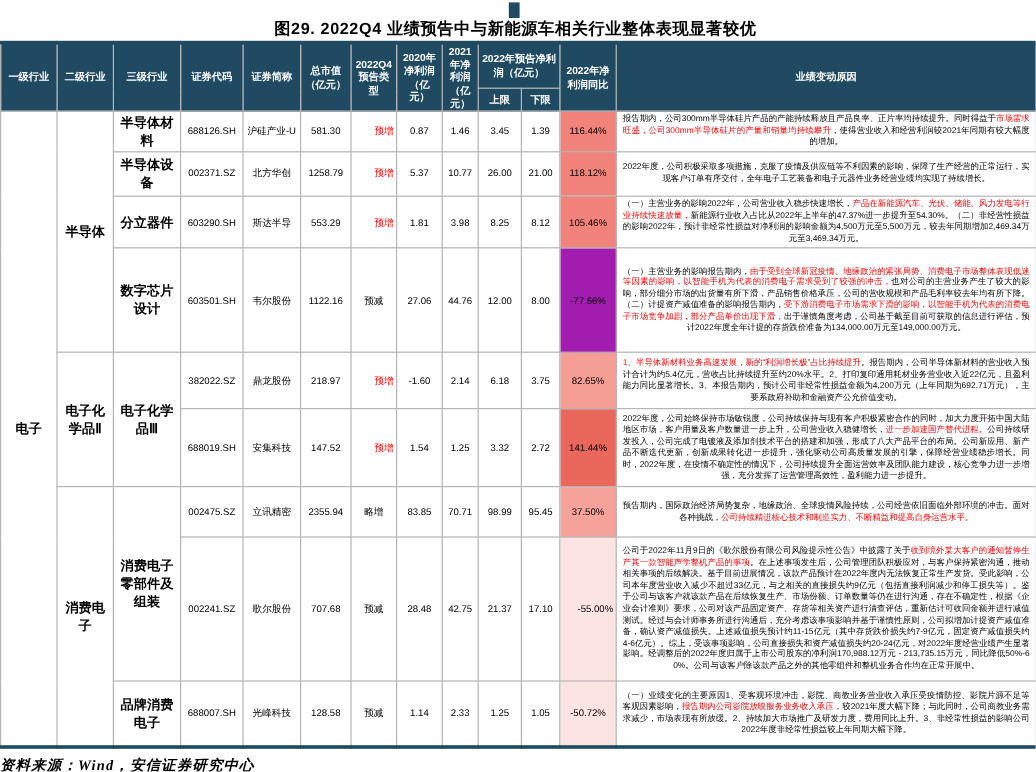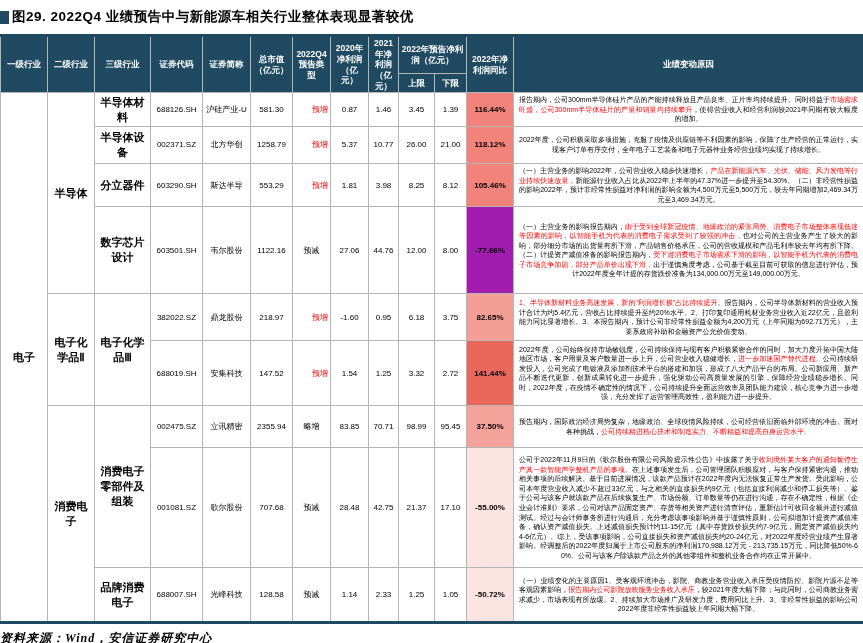--- a/index.html
+++ b/index.html
@@ -1,29 +1,29 @@
 <!DOCTYPE html>
 <html><head>
 <meta charset="utf-8">
 <style>
   * { box-sizing: border-box; margin: 0; padding: 0; }
   html,body { width:863px; height:643px; background:#fff; overflow:hidden;
     font-family:"Liberation Sans", sans-serif; color:#000; }
-  .title-bar { display:flex; align-items:center; height:34px; padding:2px 4px 2px 0; }
+  .title-bar { display:flex; align-items:center; height:34px; padding:2px 4px 2px 0;flex-direction:column; }
   .title-square { width:9px; height:13px; background:#1f4a61; margin-right:3px; flex:0 0 auto; }
   .title-text { font-size:13.5px; font-weight:bold; letter-spacing:.5px; }
   table { width:863px; table-layout:fixed; border-collapse:collapse;
     border-top:3px solid #1f4a61; border-bottom:3px solid #1f4a61; }
   th,td { border:1px solid #b5b5b5; vertical-align:middle; text-align:center;
     padding:1px 2px; word-break:break-all; }
   thead th { background:#1f4a61; color:#fff; font-size:8.5px; font-weight:bold; line-height:1.25; }
   .lvl { font-size:11px; font-weight:bold; background:#fff; }
   .num, .txt { font-size:8px; }
   .red { color:#f00;text-align:right; }
-  .yoy { font-size:8px; font-weight:bold; }
+  .yoy { font-size:8px; font-weight:normal; }
   .reason { font-size:7px; line-height:9.6px; text-align:justify; text-align-last:center;
     padding:2px 5px; }
   .reason .red { color:#f00; }
   .source-line { margin-top:6px; padding-left:0px; font-size:12px; font-style:italic;
     font-family:"Liberation Serif", serif; font-weight:bold; letter-spacing:1px; }
 </style>
 </head>
 <body>
 
 <div class="title-bar">
@@ -123,21 +123,21 @@
         <td class="reason"><span>（一）主营业务的影响报告期内，</span><span class="red">由于受到全球新冠疫情、地缘政治的紧张局势、消费电子市场整体表现低迷等因素的影响，以智能手机为代表的消费电子需求受到了较强的冲击，</span><span>也对公司的主营业务产生了较大的影响，部分细分市场的出货量有所下滑，产品销售价格承压，公司的营收规模和产品毛利率较去年均有所下降。（二）计提资产减值准备的影响报告期内，</span><span class="red">受下游消费电子市场需求下滑的影响，以智能手机为代表的消费电子市场竞争加剧，部分产品单价出现下滑，</span><span>出于谨慎角度考虑，公司基于截至目前可获取的信息进行评估，预计2022年度全年计提的存货跌价准备为134,000.00万元至149,000.00万元。</span></td>
       </tr>
       <tr style="height: 47px;">
         <td class="lvl" rowspan="2">电子化学品Ⅱ</td>
         <td class="lvl" rowspan="2">电子化学品Ⅲ</td>
         <td class="txt">382022.SZ</td>
         <td class="txt">鼎龙股份</td>
         <td class="num">218.97</td>
         <td class="txt red">预增</td>
         <td class="num">-1.60</td>
-        <td class="num">0.95</td>
+        <td class="num">2.14</td>
         <td class="num">6.18</td>
         <td class="num">3.75</td>
         <td class="yoy" style="background: rgb(244, 158, 149);">82.65%</td>
         <td class="reason"><span class="red">1、半导体新材料业务高速发展，新的“利润增长极”占比持续提升</span><span>。报告期内，公司半导体新材料的营业收入预计合计为约5.4亿元，营收占比持续提升至约20%水平。2、打印复印通用耗材业务营业收入近22亿元，且盈利能力同比显著增长。3、本报告期内，预计公司非经常性损益金额为4,200万元（上年同期为692.71万元），主要系政府补助和金融资产公允价值变动。</span></td>
       </tr>
       <tr style="height: 65px;">
         <td class="txt">688019.SH</td>
         <td class="txt">安集科技</td>
         <td class="num">147.52</td>
         <td class="txt red">预增</td>
@@ -156,29 +156,29 @@
         <td class="num">2355.94</td>
         <td class="txt">略增</td>
         <td class="num">83.85</td>
         <td class="num">70.71</td>
         <td class="num">98.99</td>
         <td class="num">95.45</td>
         <td class="yoy" style="background: rgb(244, 162, 154);">37.50%</td>
         <td class="reason"><span>预告期内，国际政治经济局势复杂，地缘政治、全球疫情风险持续，公司经营依旧面临外部环境的冲击。面对各种挑战，</span><span class="red">公司持续精进核心技术和制造实力、不断精益和提高自身运营水平。</span></td>
       </tr>
       <tr style="height: 120px;">
-        <td class="txt">001081.SZ</td>
+        <td class="txt">002241.SZ</td>
         <td class="txt">歌尔股份</td>
         <td class="num">707.68</td>
         <td class="txt">预减</td>
         <td class="num">28.48</td>
         <td class="num">42.75</td>
         <td class="num">21.37</td>
         <td class="num">17.10</td>
-        <td class="yoy" style="background: rgb(251, 228, 226);">-55.00%</td>
+        <td class="yoy" style="background: rgb(251, 228, 226); text-align: right;">-55.00%</td>
         <td class="reason"><span>公司于2022年11月9日的《歌尔股份有限公司风险提示性公告》中披露了关于</span><span class="red">收到境外某大客户的通知暂停生产其一款智能声学整机产品的事项</span><span>。在上述事项发生后，公司管理团队积极应对，与客户保持紧密沟通，推动相关事项的后续解决。基于目前进展情况，该款产品预计在2022年度内无法恢复正常生产发货。受此影响，公司本年度营业收入减少不超过33亿元，与之相关的直接损失约9亿元（包括直接利润减少和停工损失等）。鉴于公司与该客户就该款产品在后续恢复生产、市场份额、订单数量等仍在进行沟通，存在不确定性，根据《企业会计准则》要求，公司对该产品固定资产、存货等相关资产进行清查评估，重新估计可收回金额并进行减值测试。经过与会计师事务所进行沟通后，充分考虑该事项影响并基于谨慎性原则，公司拟增加计提资产减值准备，确认资产减值损失。上述减值损失预计约11-15亿元（其中存货跌价损失约7-9亿元，固定资产减值损失约4-6亿元）。综上，受该事项影响，公司直接损失和资产减值损失约20-24亿元，对2022年度经营业绩产生显著影响。经调整后的2022年度归属于上市公司股东的净利润170,988.12万元 - 213,735.15万元，同比降低50%-60%。公司与该客户除该款产品之外的其他零组件和整机业务合作均在正常开展中。</span></td>
       </tr>
       <tr style="height: 55px;">
         <td class="lvl" rowspan="1">品牌消费电子</td>
         <td class="txt">688007.SH</td>
         <td class="txt">光峰科技</td>
         <td class="num">128.58</td>
         <td class="txt">预减</td>
         <td class="num">1.14</td>
         <td class="num">2.33</td>

